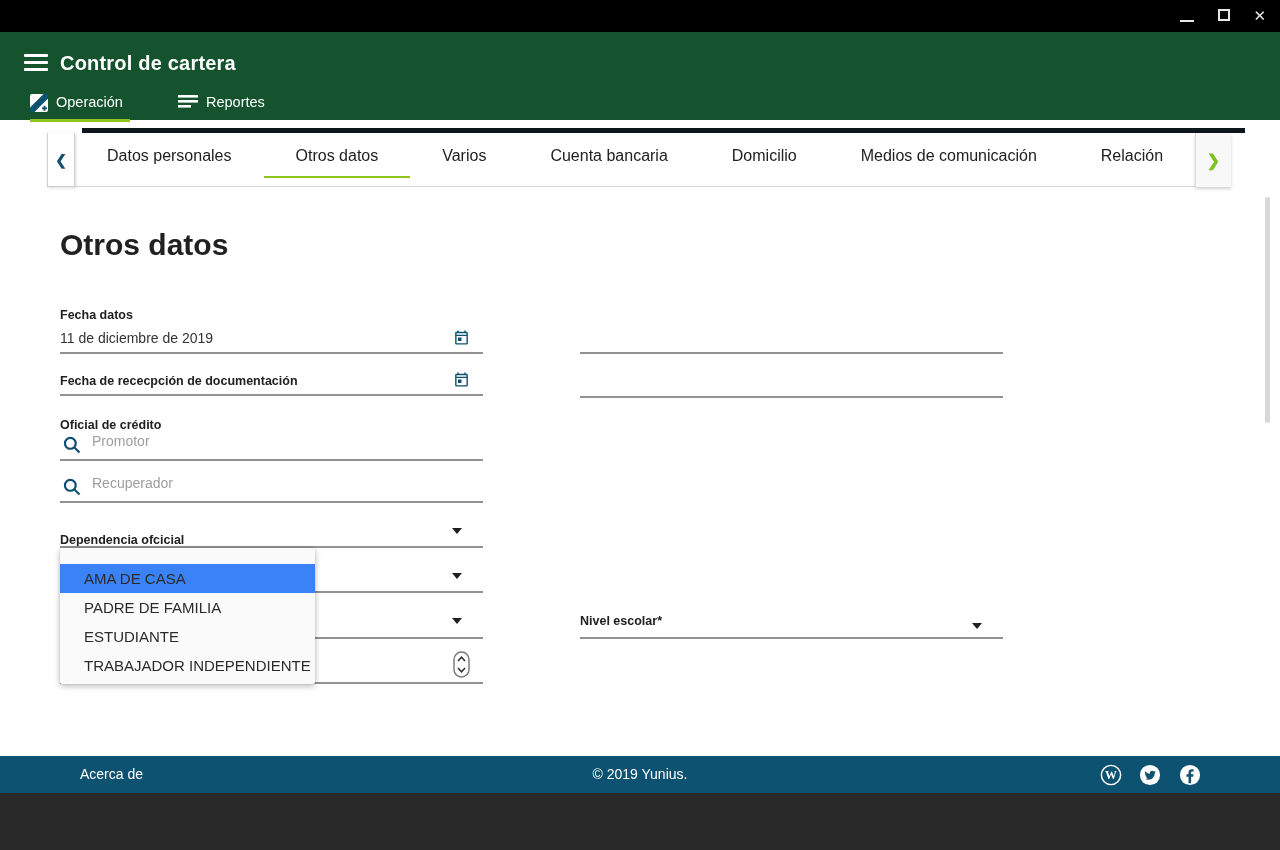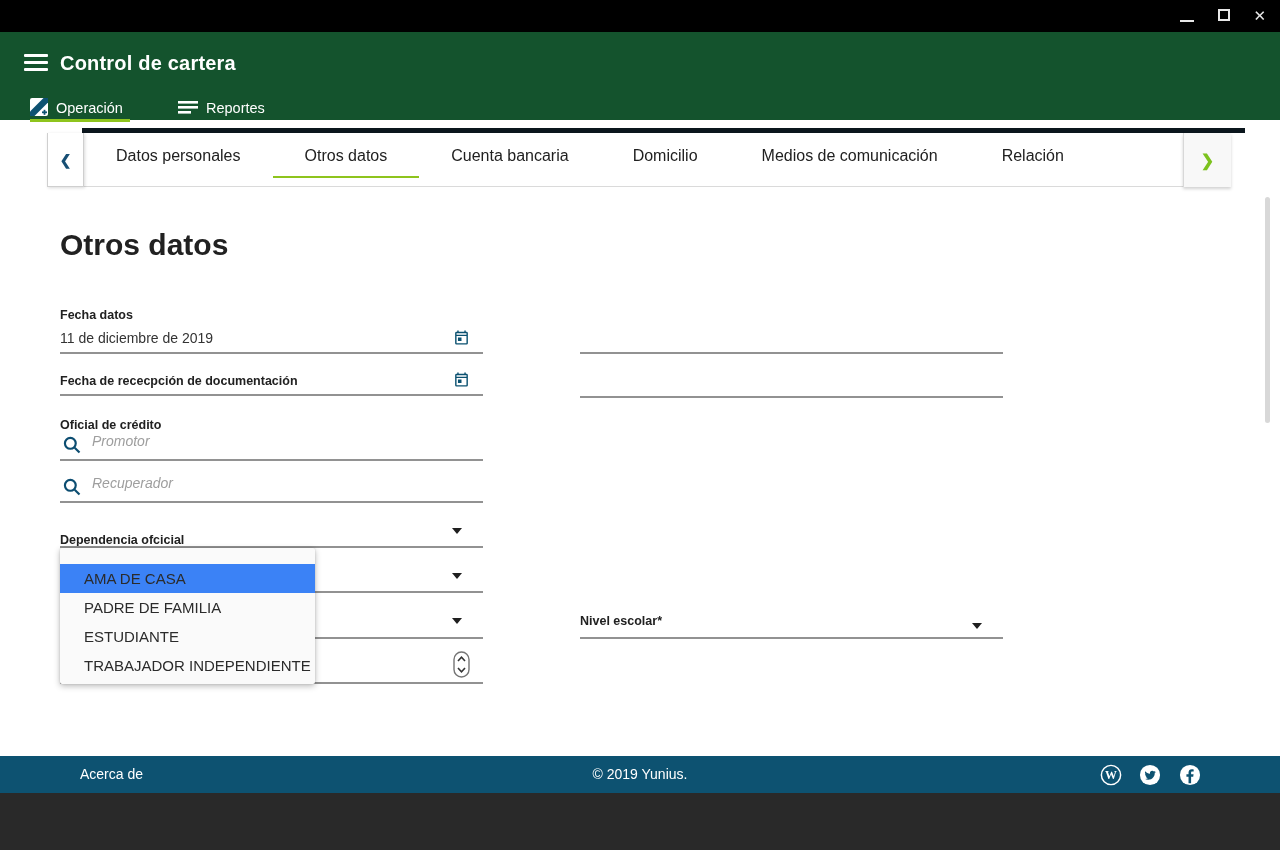--- a/index.html
+++ b/index.html
@@ -10,42 +10,42 @@
   .titlebar { position:absolute; left:0; top:0; width:1280px; height:32px; background:#000; }
   .win-min { position:absolute; right:86px; top:20px; width:14px; height:2px; background:#e8e8e8; cursor:pointer; }
   .win-max { position:absolute; right:50px; top:9px; width:12px; height:12px; border:2px solid #e8e8e8; cursor:pointer; }
   .win-close { position:absolute; right:14px; top:6px; color:#e8e8e8; font-size:15px; cursor:pointer; line-height:20px; }
 
   
   .appheader { position:absolute; left:0; top:32px; width:1280px; height:88px; background:#14532d; color:#fff;padding-left:32px; }
   .hamburger { position:absolute; left:24px; top:22px; width:24px; height:17px; cursor:pointer; }
   .hamburger span { display:block; width:24px; height:2.6px; background:#fff; border-radius:1px; margin-bottom:4.4px; }
   .app-title { position:absolute; left:60px; top:20px; font-size:20px; font-weight:bold; letter-spacing:.2px; }
-  .nav-item { position:absolute; top:62px; height:28px; display:flex; align-items:center; gap:8px; font-size:14.5px; color:#fff; cursor:pointer; }
+  .nav-item { position:absolute; top:62px; height:28px; display:flex; align-items:flex-start; gap:8px; font-size:14.5px; color:#fff; cursor:pointer; }
   .nav-op { left:30px; }
   .nav-rep { left:178px; }
   .nav-underline { position:absolute; left:30px; top:87px; width:100px; height:2.5px; background:#8ec41d; }
   .header-shadow { position:absolute; left:82px; top:128px; width:1163px; height:5px; background:#0b161d; }
 
   
   .tabbar { position:absolute; left:47px; top:133px; width:1184px; height:54px; background:#fff; border-bottom:1px solid #dadada; display:flex; }
   .tab-chevron-left { width:37px; height:54px; border:1px solid #cfcfcf; border-top:none; background:#fff; display:flex; align-items:center; justify-content:center; color:#174f74; font-size:14px; font-weight:bold; cursor:pointer; box-shadow:1px 1px 3px rgba(0,0,0,.15); }
   .tabs { flex:1; display:flex; height:45px; }
   .tab { padding:0 32px; line-height:45px; font-size:16px; color:#212121; white-space:nowrap; cursor:pointer; position:relative; }
   .tab.active::after { content:""; position:absolute; left:0; right:0; bottom:0; height:2.5px; background:#8ec41d; }
   .tab-chevron-right { width:48px; height:54px; background:#f8f8f8; border-left:1px solid #d8d8d8; display:flex; align-items:center; justify-content:center; color:#7cc21e; font-size:16px; font-weight:bold; cursor:pointer; box-shadow:0 2px 3px rgba(0,0,0,.18); }
 
   
   .page-heading { position:absolute; left:60px; top:228px; font-size:30px; font-weight:bold; color:#212121; }
   .flabel { position:absolute; font-size:12.5px; font-weight:bold; color:#212121; }
   .fvalue { position:absolute; font-size:14px; color:#333; }
   .uline { position:absolute; height:1.5px; background:#929292; }
   .cal-icon { position:absolute; width:17px; height:17px; color:#0b5170; cursor:pointer; }
   .search-icon { position:absolute; width:20px; height:20px; color:#0c4d71; }
-  .ghost-input { position:absolute; border:none; outline:none; background:transparent; font-size:14px; color:#333; font-family:"Liberation Sans",sans-serif; width:300px;font-style:italic; }
+  .ghost-input { position:absolute; border:none; outline:none; background:transparent; font-size:14px; color:#333; font-family:"Liberation Sans",sans-serif; width:300px; }
   .ghost-input::placeholder { color:#9e9e9e; }
   .caret-down { position:absolute; width:0; height:0; border-left:5.5px solid transparent; border-right:5.5px solid transparent; border-top:6px solid #1f1f1f; cursor:pointer; }
   .stepper { position:absolute; left:453px; top:651px; width:17px; height:27px; cursor:pointer; }
 
   
   .dd-panel { position:absolute; left:60px; top:548px; width:255px; height:136px; background:#fafafa; border-radius:2px; box-shadow:0 2px 6px rgba(0,0,0,.28), 0 0 2px rgba(0,0,0,.15); padding-top:16px; overflow:hidden; }
   .dd-item { height:29px; line-height:29px; padding-left:24px; font-size:15px; color:#2b2b2b; cursor:pointer; white-space:nowrap; }
   .dd-item.hl { background:#3b82f6; }
 
   .vscroll { position:absolute; left:1265px; top:197px; width:5px; height:226px; background:#d8d8d8; border-radius:3px; cursor:pointer; }
@@ -103,20 +103,21 @@
   </div>
   <div class="header-shadow"></div>
 
   <div class="tabbar">
     <div class="tab-chevron-left">
       <span>❮</span>
     </div>
     <div class="tabs">
       <div class="tab">Datos personales</div>
       <div class="tab active">Otros datos</div>
+      <div class="tab">Varios</div>
       <div class="tab">Cuenta bancaria</div>
       <div class="tab">Domicilio</div>
       <div class="tab">Medios de comunicación</div>
       <div class="tab">Relación</div>
     </div>
     <div class="tab-chevron-right">
       <span>❯</span>
     </div>
   </div>
 

